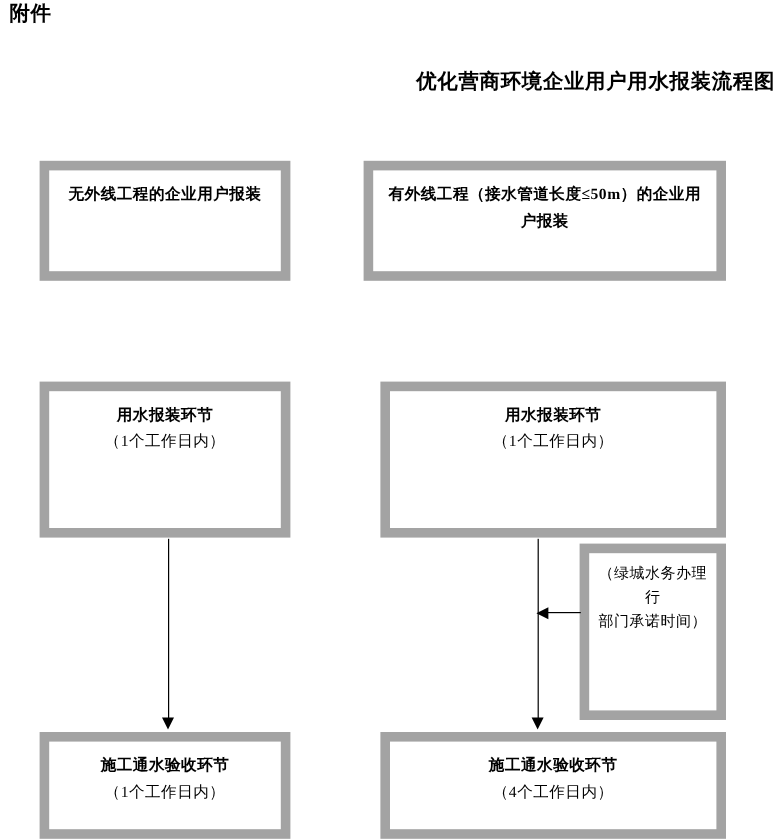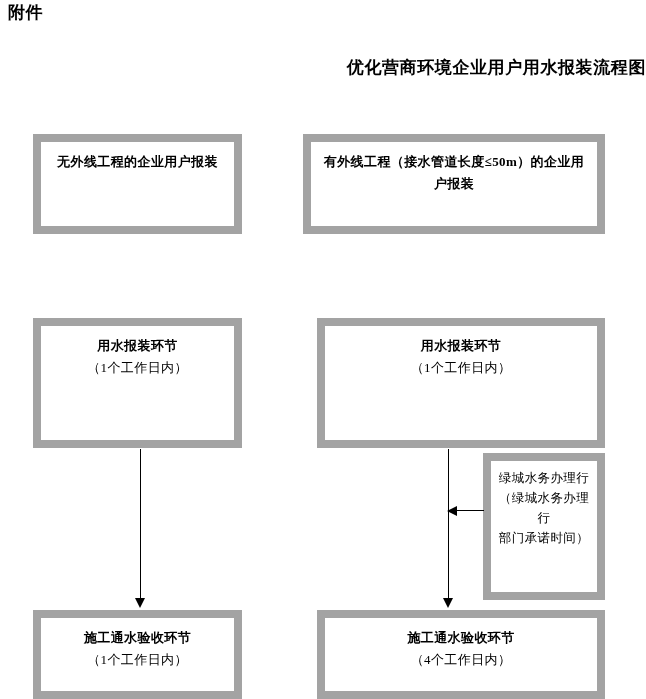--- a/index.html
+++ b/index.html
@@ -143,21 +143,20 @@
 
 <div class="flow-box box-apply-right">
   <div class="box-inner">
     <div class="line-bold center-text">用水报装环节</div>
     <div class="line-normal center-text">（1个工作日内）</div>
   </div>
 </div>
 
 <div class="flow-box box-approval">
   <div class="box-inner">
-    <div class="line-normal left-text">绿城水务办理行</div>
     <div class="line-normal left-text">（绿城水务办理行</div>
     <div class="line-normal left-text">部门承诺时间）</div>
   </div>
 </div>
 
 <div class="flow-box box-accept-left">
   <div class="box-inner">
     <div class="line-bold center-text">施工通水验收环节</div>
     <div class="line-normal center-text">（1个工作日内）</div>
   </div>

